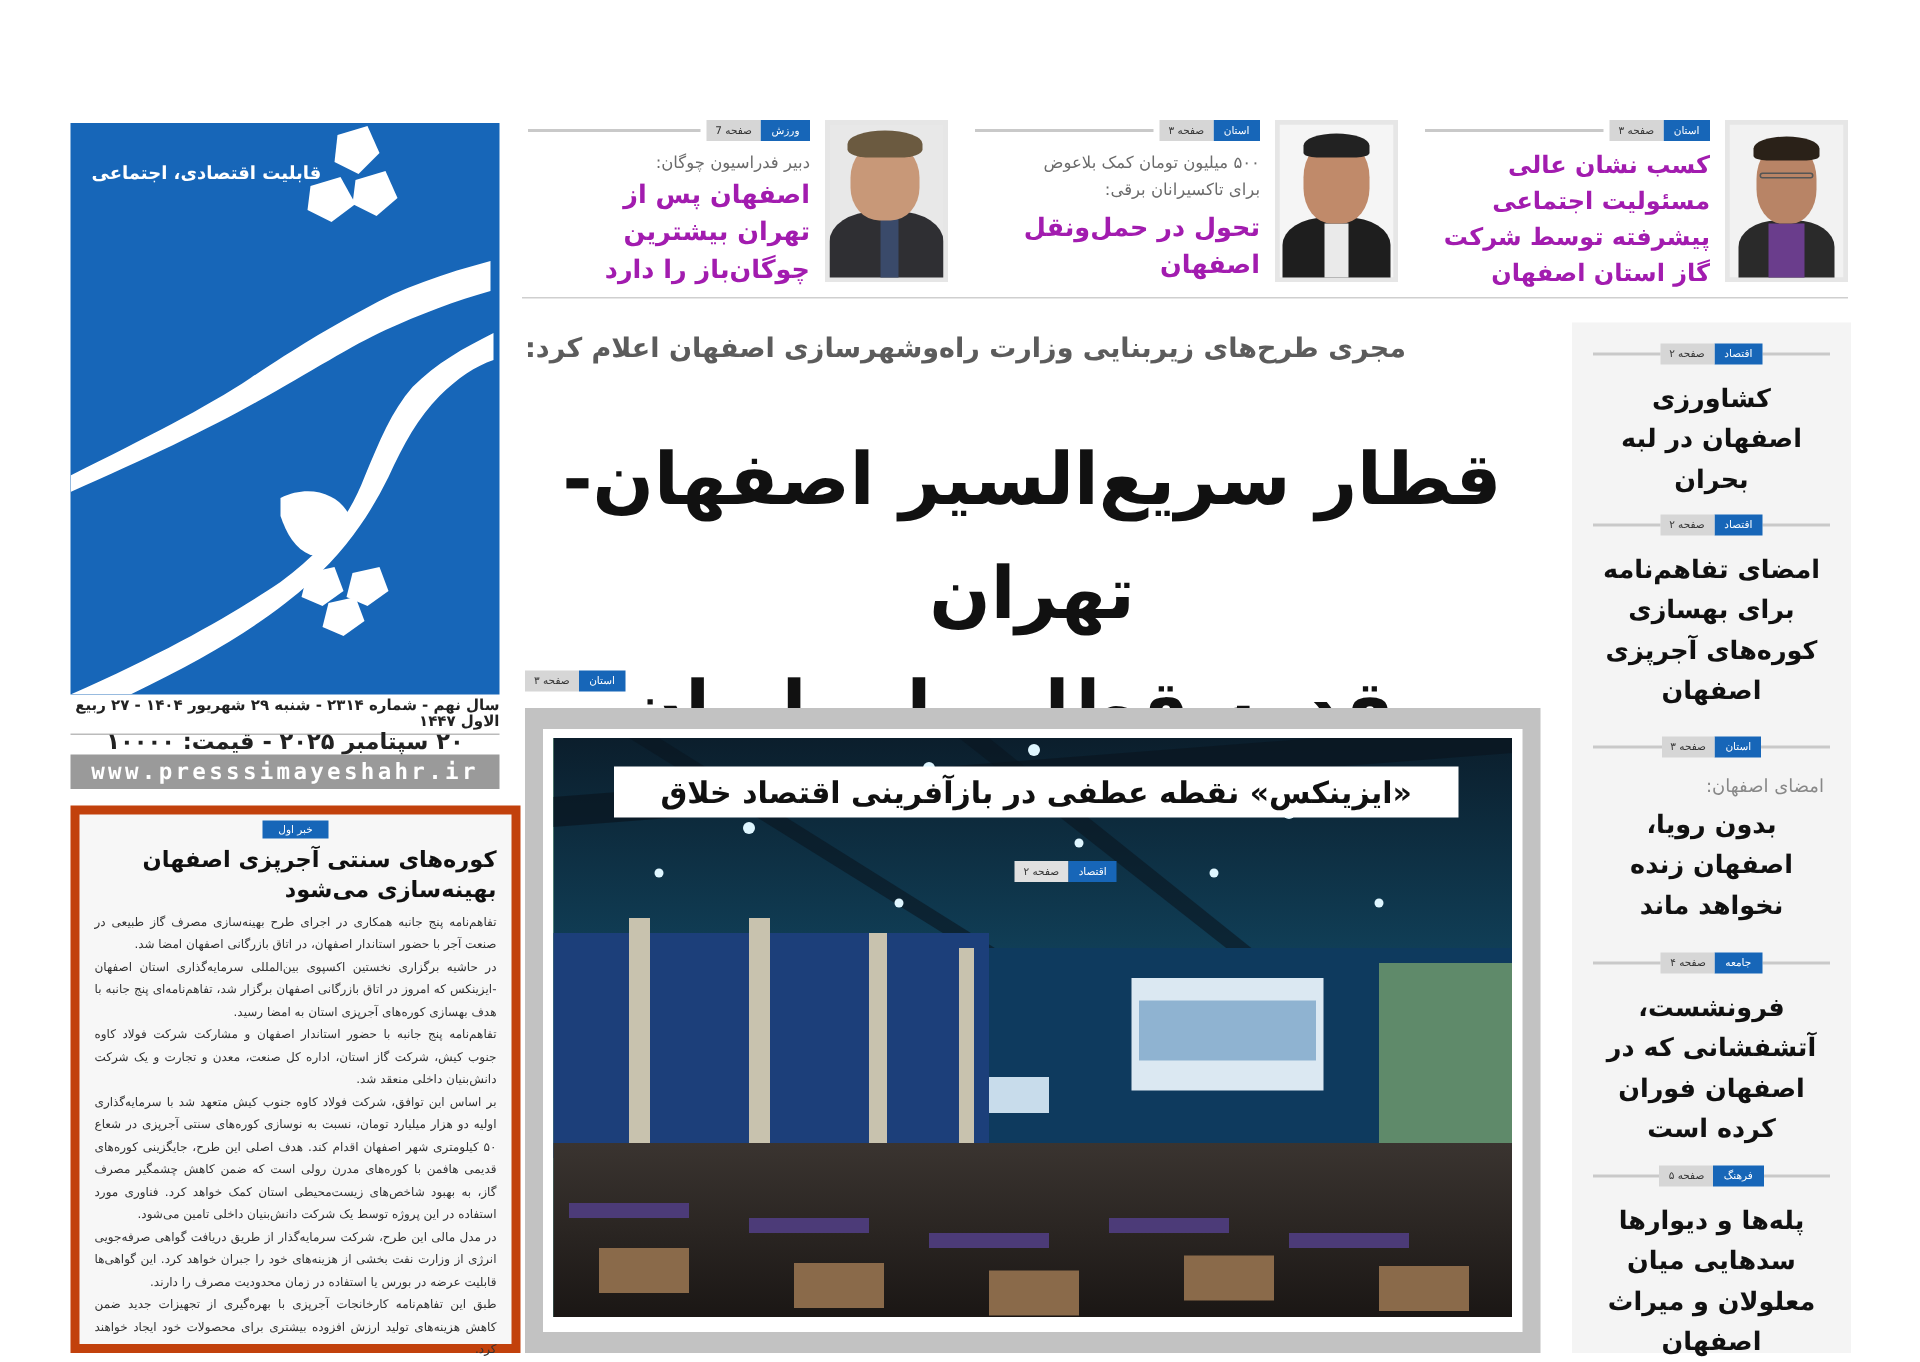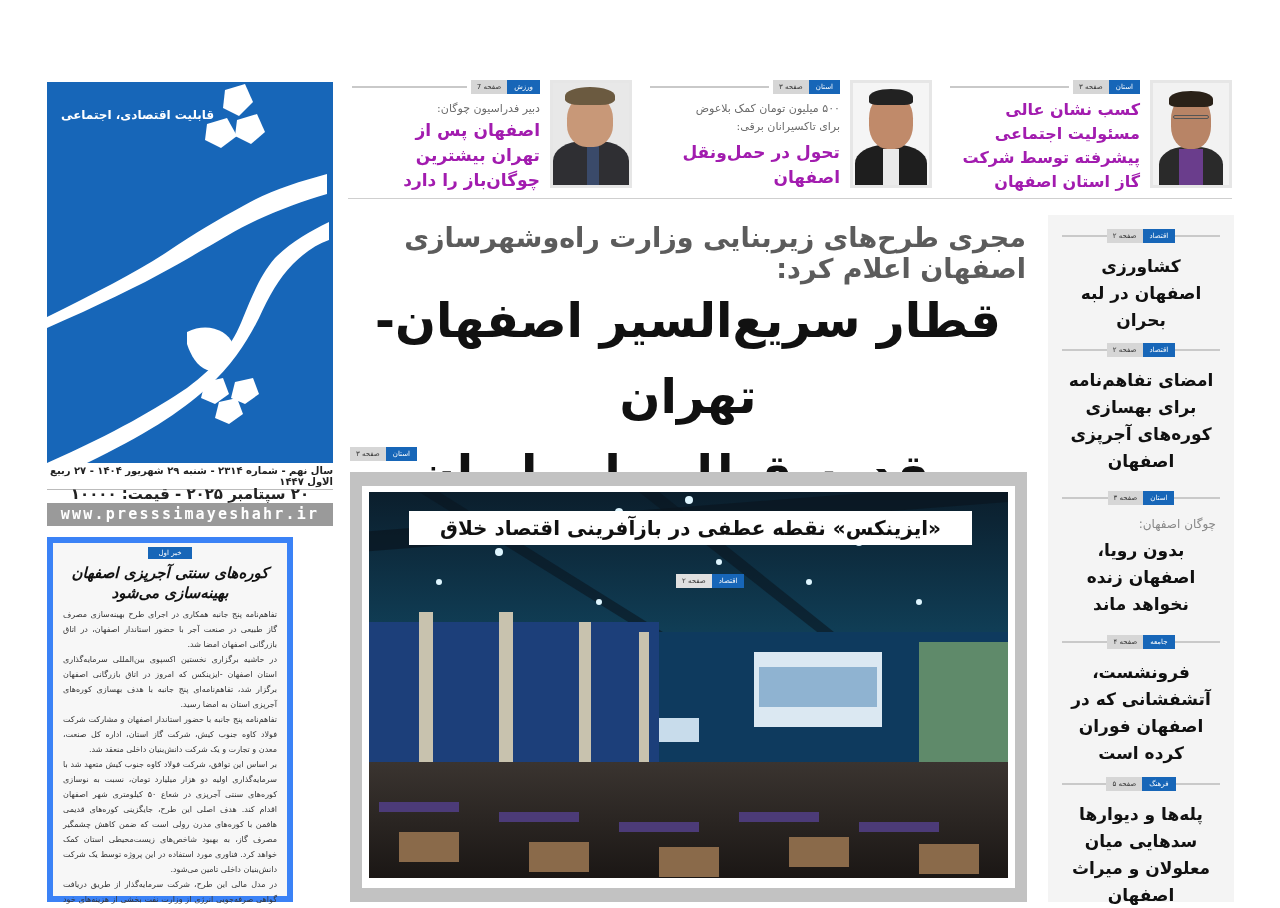--- a/index.html
+++ b/index.html
@@ -27,28 +27,28 @@
   .body-shape { position: absolute; border-radius: 40% 40% 0 0; }
 
   
   .masthead { position: absolute; left: 47px; top: 82px; width: 286px; height: 381px; background: #1766b8; overflow: hidden; }
   .masthead .sub { position: absolute; left: 14px; top: 26px; color: #fff; font-size: 12px; font-weight: bold; direction: rtl; }
   .meta1 { position: absolute; left: 47px; top: 465px; width: 286px; font-size: 10px; text-align: right; font-weight: bold; color: #222; direction: rtl; border-bottom: 1px solid #bbb; padding-bottom: 2px; }
   .meta2 { position: absolute; left: 47px; top: 485px; width: 286px; font-size: 15px; text-align: center; font-weight: bold; color: #222; direction: rtl; }
   .url { position: absolute; left: 47px; top: 503px; width: 286px; height: 23px; background: #9a9a9a; color: #fff; font-family: "DejaVu Sans Mono", monospace; font-size: 15px; font-weight: bold; letter-spacing: 2.2px; text-align: center; line-height: 23px; direction: ltr; }
 
   
-  .leftbox { position: absolute; left: 47px; top: 537px; width: 246px; height: 365px; background: #3b82f6; padding: 6px; }
+  .leftbox { position: absolute; left: 47px; top: 537px; width: 300px; height: 365px; background: #c2410c; padding: 6px; }
   .leftbox-inner { background: #f7f7f7; width: 100%; height: 100%; padding: 4px 10px; position: relative; }
   .leftbox .badge { display: block; margin: 0 auto; width: 44px; background: #1766b8; color: #fff; font-size: 7px; text-align: center; padding: 2px 0; }
-  .leftbox .title { font-size: 15px; font-weight: bold; text-align: center; line-height: 20px; margin-top: 4px; color: #111; font-style: italic; }
+  .leftbox .title { font-size: 15px; font-weight: bold; text-align: right; line-height: 20px; margin-top: 4px; color: #111; }
   .leftbox .body p { font-size: 8px; line-height: 15px; text-align: justify; color: #333; direction: rtl; }
 
   
-  .overline { position: absolute; left: 350px; top: 222px; width: 676px; text-align: right; font-size: 27px; font-weight: bold; color: #5c5c5c; direction: rtl; }
+  .overline { position: absolute; left: 350px; top: 222px; width: 676px; text-align: left; font-size: 18px; font-weight: bold; color: #5c5c5c; direction: rtl; }
   .mainhead { position: absolute; left: 350px; top: 282px; width: 676px; text-align: center; font-size: 48px; font-weight: bold; color: #111; line-height: 76px; direction: rtl; letter-spacing: -1px; }
   .maintag { position: absolute; left: 350px; top: 447px; }
 
   
   .photobox { position: absolute; left: 350px; top: 472px; width: 677px; height: 430px; background: #c2c2c2; padding: 14px 12px; }
   .photobox-inner { background: #fff; width: 100%; height: 100%; padding: 6px 7px 10px 7px; }
   .photo-main { width: 100%; height: 100%; position: relative; overflow: hidden; background: #15803d; }
   .photo-caption { position: absolute; left: 40px; right: 36px; top: 19px; background: #fff; text-align: center; font-size: 20px; font-weight: bold; color: #111; line-height: 34px; direction: rtl; white-space: nowrap; }
   .phototag { position: absolute; left: 307px; top: 82px; }
 
@@ -274,21 +274,21 @@
     <div class="head" style="padding:0 14px;">امضای تفاهم‌نامه برای بهسازی کوره‌های آجرپزی اصفهان</div>
   </div>
 
   <div class="side-item" style="top: 276px;">
     <div class="tag-row">
       <span class="tag-line" style="margin:0 4px 0 0;"></span>
       <span class="tag-cat">استان</span>
       <span class="tag-page">صفحه ۳</span>
       <span class="tag-line" style="margin:0 0 0 4px;"></span>
     </div>
-    <div class="kick" style="text-align:right; padding-right:18px;">چوگان اصفهان:</div>
+    <div class="kick" style="text-align:right; padding-right:18px;">امضای اصفهان:</div>
     <div class="head" style="padding:0 22px;">بدون رویا، اصفهان زنده نخواهد ماند</div>
   </div>
 
   <div class="side-item" style="top: 420px;">
     <div class="tag-row">
       <span class="tag-line" style="margin:0 4px 0 0;"></span>
       <span class="tag-cat">جامعه</span>
       <span class="tag-page">صفحه ۴</span>
       <span class="tag-line" style="margin:0 0 0 4px;"></span>
     </div>

